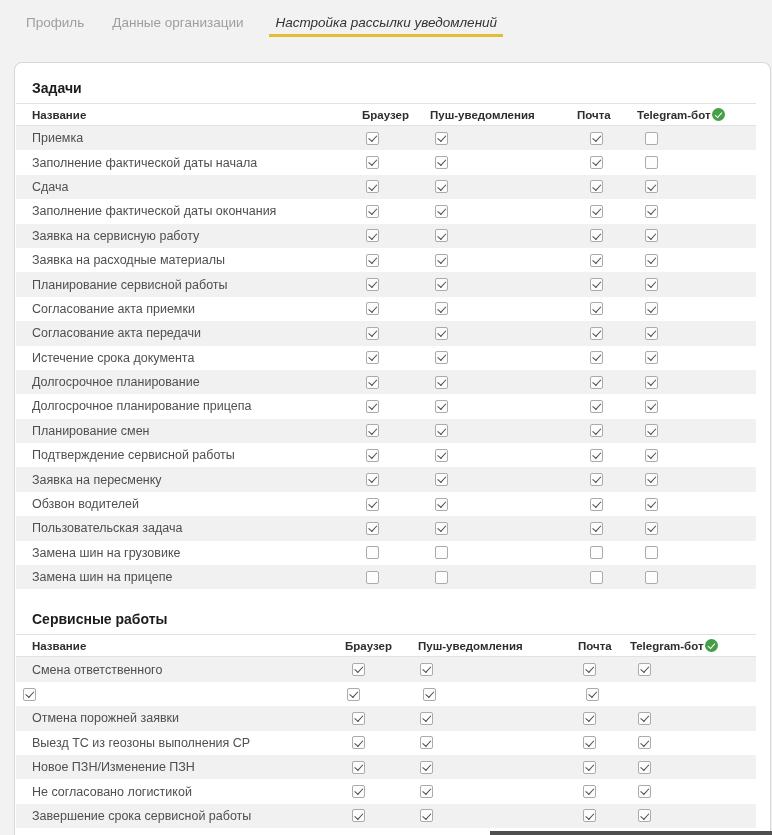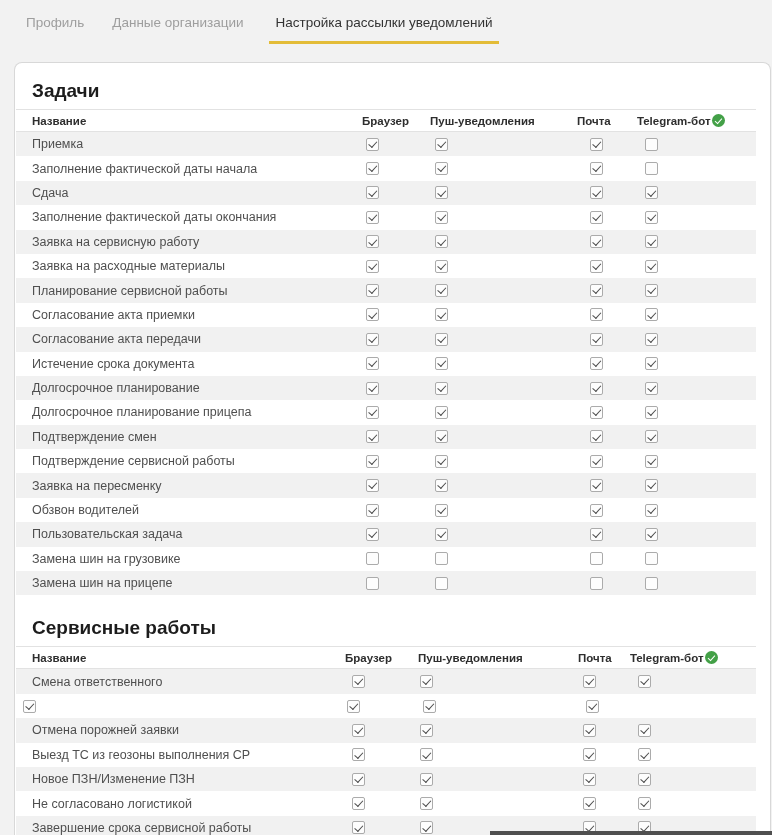--- a/index.html
+++ b/index.html
@@ -25,41 +25,42 @@
   }
   .tab{
     font-size:13.5px;
     color:#9e9e9e;
     padding:0 2px 11px 2px;
     cursor:pointer;
     white-space:nowrap;
   }
   .tab.active{
     color:#333;
-    padding:0 6px 11px 6px;
+    padding:0 6px 4px 6px;
     border-bottom:3px solid var(--accent);
+    font-style:italic;
   }
 
   
   .card{
     margin-left:14px;
     width:757px;
     height:790px;
     background:#fff;
     border:1px solid #d8d8d8;
     border-bottom:none;
     border-radius:8px 8px 0 0;
     overflow:hidden;
   }
   .card-inner{
     margin:0 14px 0 1px;   
   }
 
   .section-title{
-    font-size:19px;
+    font-size:14px;
     font-weight:bold;
     color:#1c1c1c;
     margin:17px 0 7px 16px;
   }
   .table-section.second .section-title{margin-top:22px;}
 
   .tgrid{display:grid;align-items:center;}
   .t1 .tgrid{grid-template-columns:346px 68px 147px 60px 1fr;}
   .t2 .tgrid{grid-template-columns:329px 73px 160px 52px 1fr;}
 
@@ -339,21 +340,21 @@
               <span class="cb on"></span>
             </div>
             <div class="cell cbcell c3">
               <span class="cb on"></span>
             </div>
             <div class="cell cbcell c4">
               <span class="cb on"></span>
             </div>
           </div>
           <div class="trow tgrid">
-            <div class="cell name">Подтверждение смен</div>
+            <div class="cell name">Планирование смен</div>
             <div class="cell cbcell c1">
               <span class="cb on"></span>
             </div>
             <div class="cell cbcell c2">
               <span class="cb on"></span>
             </div>
             <div class="cell cbcell c3">
               <span class="cb on"></span>
             </div>
             <div class="cell cbcell c4">

